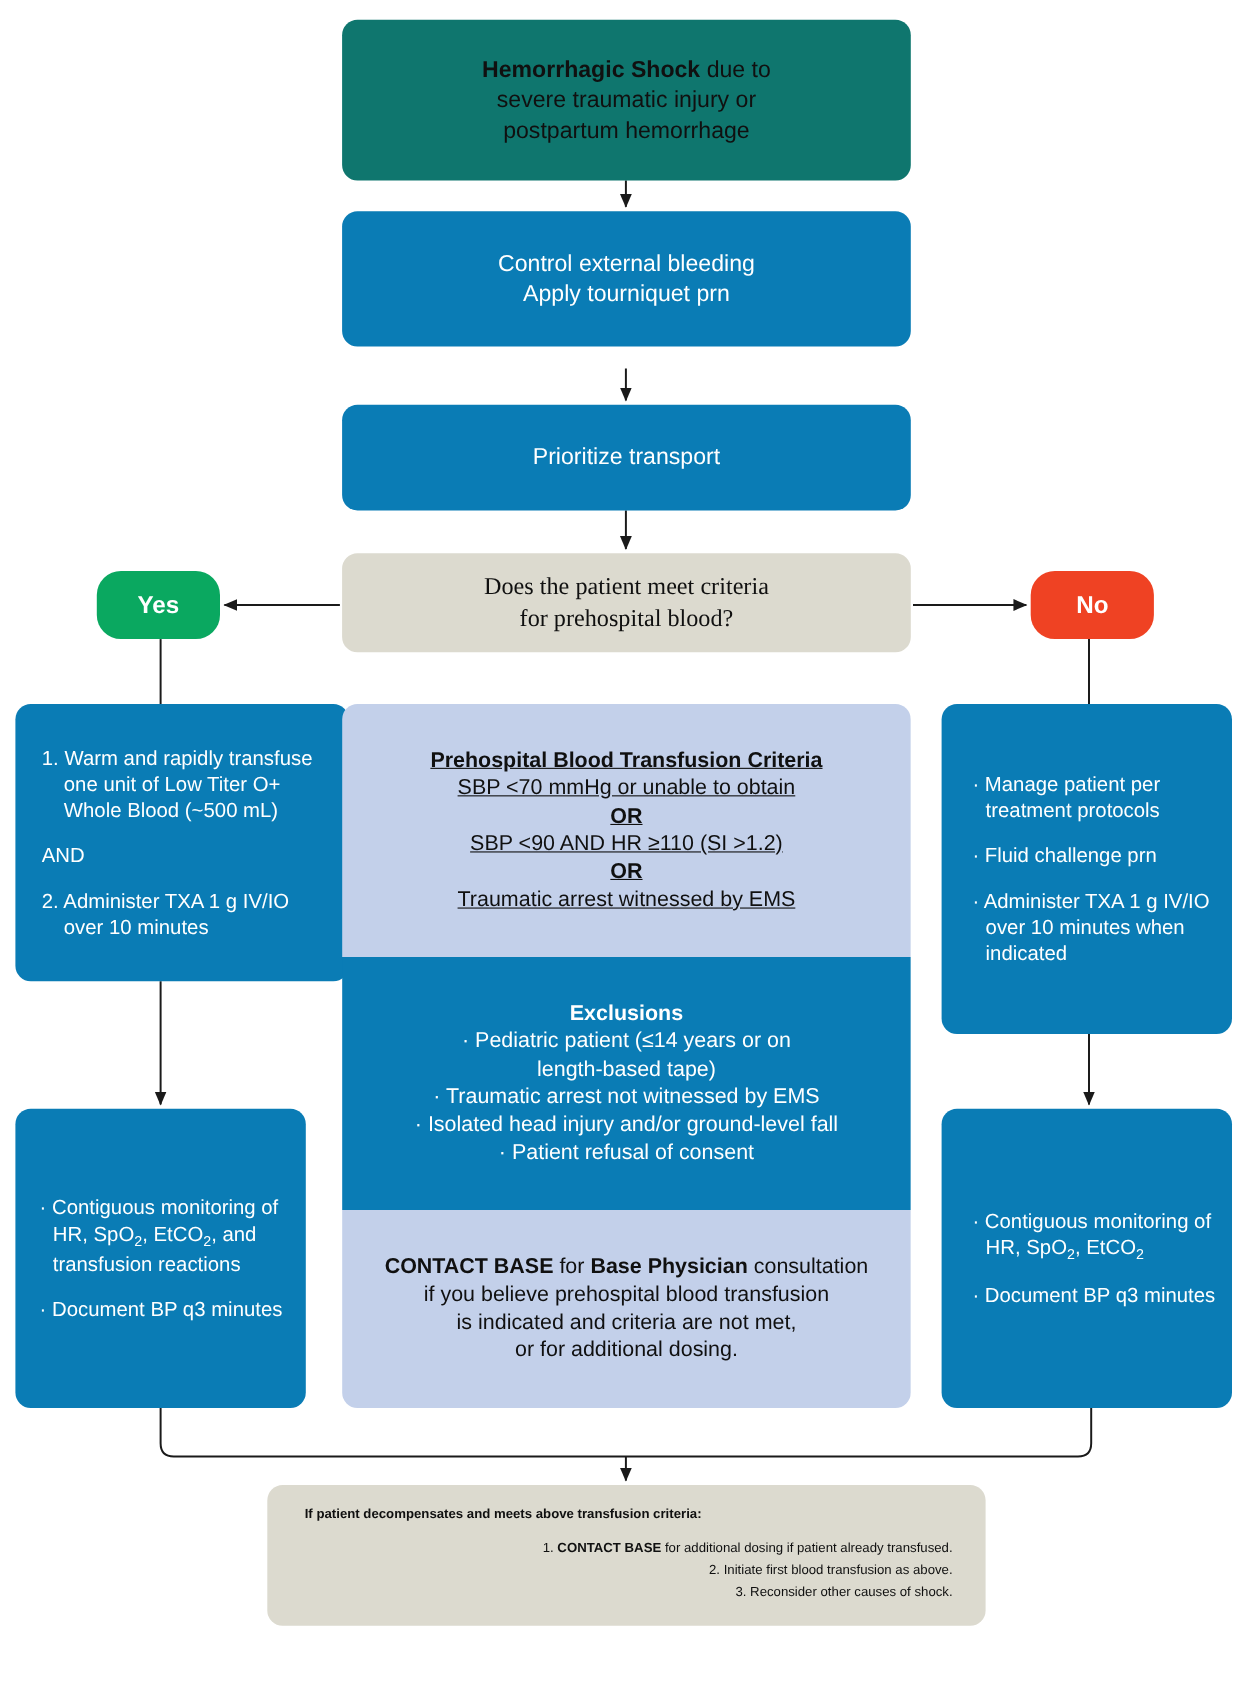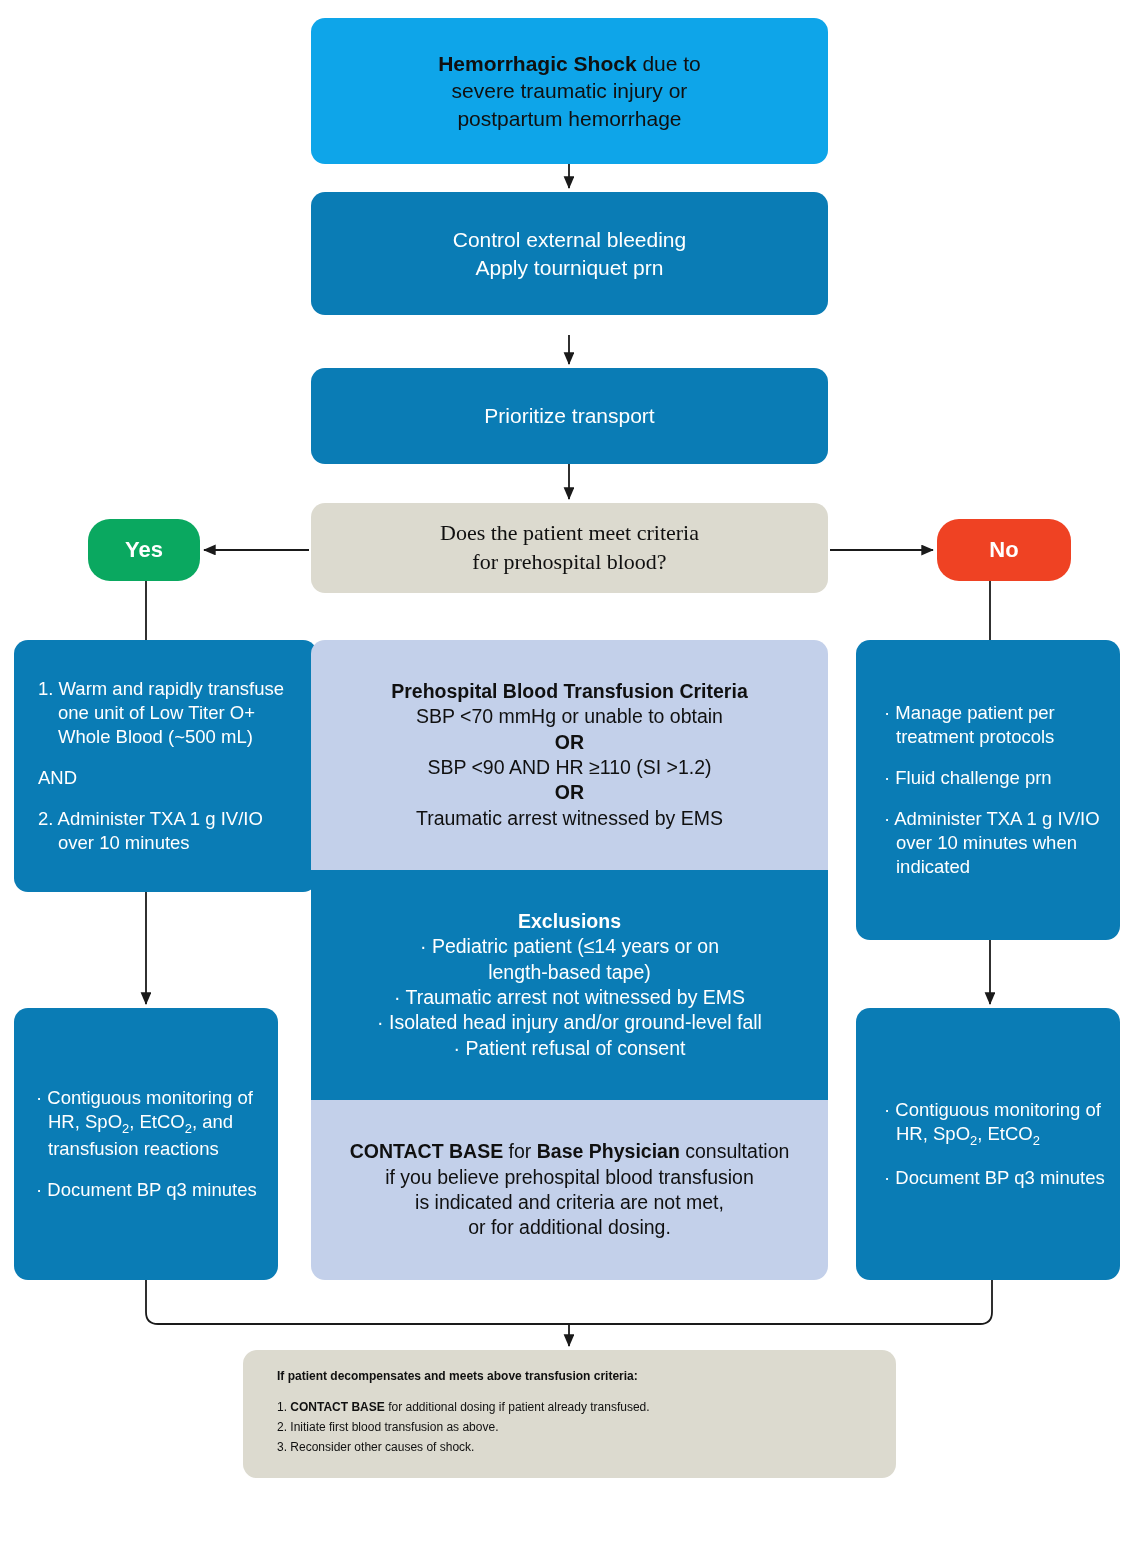--- a/index.html
+++ b/index.html
@@ -15,21 +15,21 @@
     overflow: hidden;
   }
   .node {
     position: absolute;
     border-radius: 14px;
     display: flex;
     flex-direction: column;
     align-items: center;
     justify-content: center;
   }
-  .lightblue { background: #0ea5e9; color: #101010; }
+  .lightblue { background: #0f766e; color: #101010; }
   .darkblue  { background: #0a7cb5; color: #ffffff; }
   .beige     { background: #dcdacf; color: #101010; }
   .green     { background: #0aa860; color: #ffffff; }
   .red       { background: #ef4223; color: #ffffff; }
 
   .txt { text-align: center; line-height: 1.30; }
   .txt-left { text-align: left; line-height: 1.30; }
   b, .b { font-weight: bold; }
 
   
@@ -48,21 +48,21 @@
   #n-question {
     left: 311px; top: 503px; width: 517px; height: 90px;
     font-size: 22px;
     font-family: Liberation Serif, serif;
   }
   #n-yes {
     left: 88px; top: 519px; width: 112px; height: 62px;
     font-size: 22px; font-weight: bold; border-radius: 22px;
   }
   #n-no {
-    left: 937px; top: 519px; width: 134px; height: 62px;
+    left: 937px; top: 519px; width: 112px; height: 62px;
     font-size: 22px; font-weight: bold; border-radius: 22px;
   }
   #n-left-1 {
     left: 14px; top: 640px; width: 303px; height: 252px;
     font-size: 18.5px; align-items: flex-start; padding: 0 18px 0 24px;
   }
   #n-left-2 {
     left: 14px; top: 1008px; width: 264px; height: 272px;
     font-size: 18.5px; align-items: flex-start; padding: 0 14px 0 22px;
   }
@@ -79,20 +79,21 @@
     position: absolute;
     left: 311px; top: 640px; width: 517px; height: 640px;
     border-radius: 14px; overflow: hidden;
     display: flex; flex-direction: column;
   }
   #sec-criteria {
     background: #c3d0ea; color: #101010;
     height: 230px;
     display: flex; align-items: center; justify-content: center;
     font-size: 19.5px;
+    text-decoration: underline;
   }
   #sec-exclusions {
     background: #0a7cb5; color: #ffffff;
     height: 230px;
     display: flex; align-items: center; justify-content: center;
     font-size: 19.5px;
   }
   #sec-contact {
     background: #c3d0ea; color: #101010;
     flex: 1;
@@ -100,21 +101,21 @@
     font-size: 19.5px;
   }
   #n-bottom {
     left: 243px; top: 1350px; width: 653px; height: 128px;
     align-items: flex-start; justify-content: center;
     padding: 0 30px 0 34px;
     font-size: 12px;
   }
   #n-bottom .row { margin: 0; }
   #n-bottom .head { font-weight: bold; margin-bottom: 16px; }
-  #n-bottom .item { margin-bottom: 4px; }
+  #n-bottom .item { margin-bottom: 4px; text-align: right; }
 
   .sp { margin-top: 17px; }
   .hang { display: block; padding-left: 20px; text-indent: -20px; }
   .hangb { display: block; padding-left: 12px; text-indent: -12px; }
   sub { font-size: 0.70em; }
 
   svg.edges {
     position: absolute; left: 0; top: 0;
     width: 1134px; height: 1548px;
     pointer-events: none;

